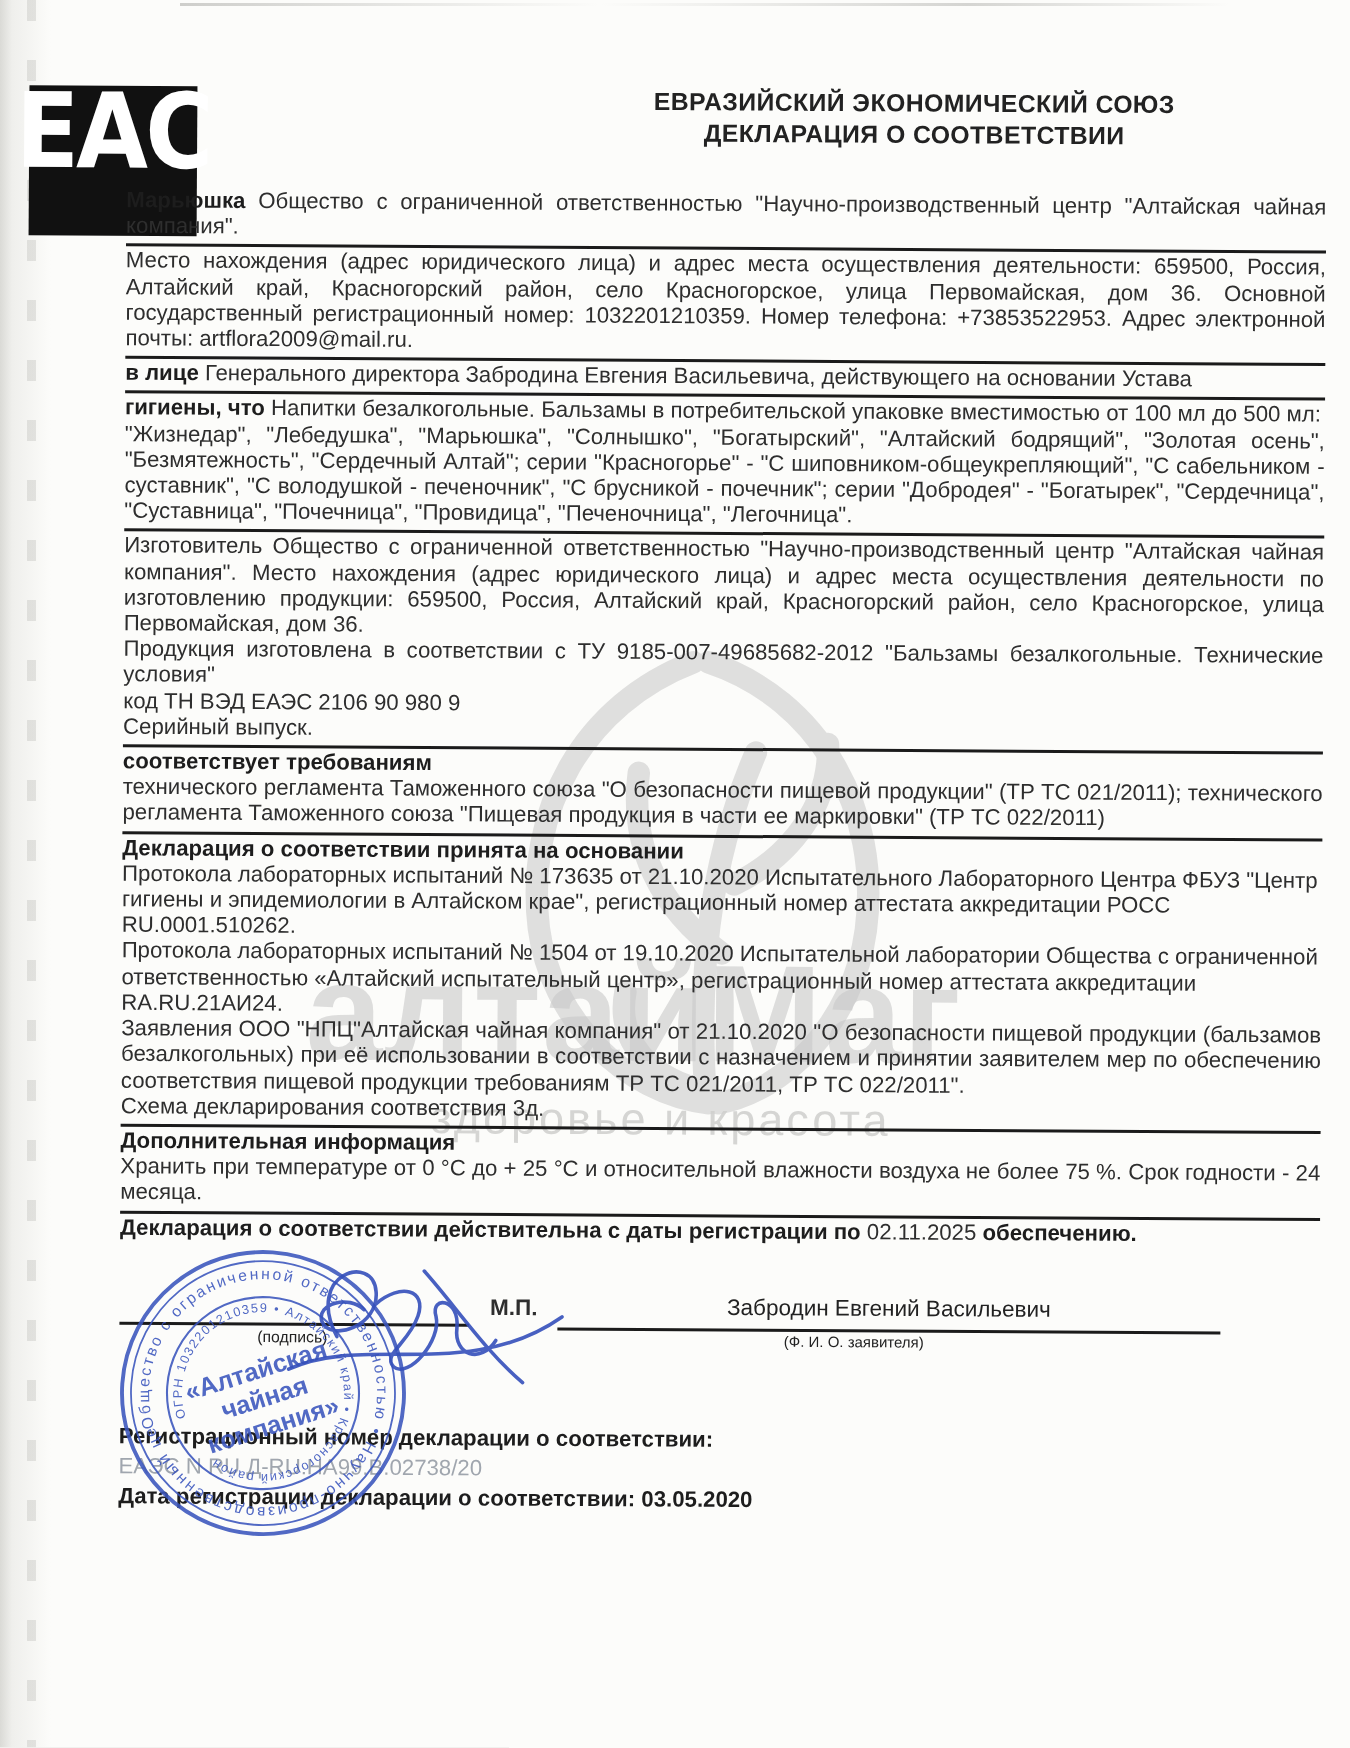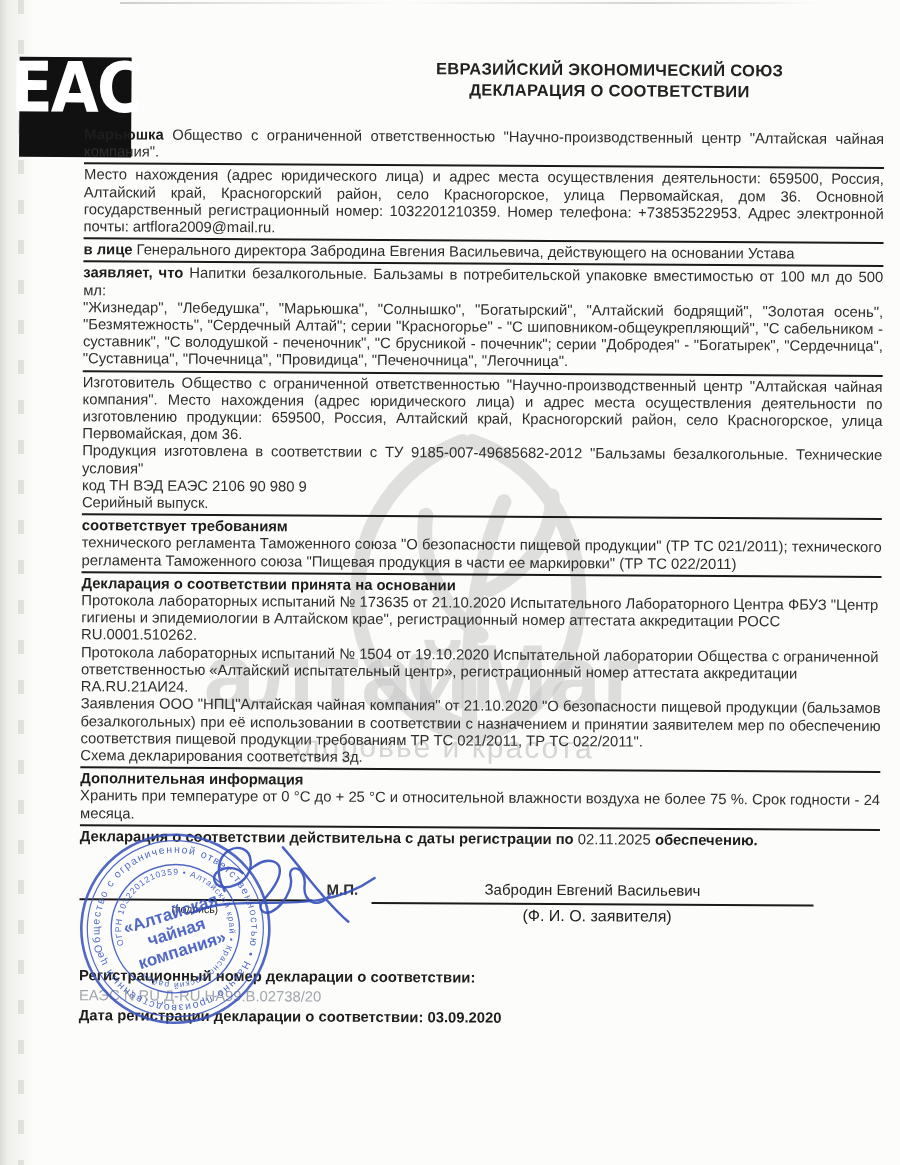--- a/index.html
+++ b/index.html
@@ -46,21 +46,21 @@
 
   .gray-num{color:#a0a6ae;}
 
   
   .sig-block{position:relative;height:96px;}
   .mp{position:absolute;left:247px;top:34px;font-weight:bold;font-size:15px;}
   .line-left{position:absolute;left:0px;top:53px;width:233px;height:2px;background:#1b1b1b;}
   .line-right{position:absolute;left:292px;top:55px;width:442px;height:2px;background:#1b1b1b;}
   .sig-caption{position:absolute;left:92px;top:57px;font-size:10.5px;color:#222;}
   .sig-name{position:absolute;left:405px;top:33px;font-size:15px;color:#222;}
-  .name-caption{position:absolute;left:443px;top:59px;font-size:16px;color:#222;}
+  .name-caption{position:absolute;left:443px;top:59px;font-size:10px;color:#222;}
 
   .reg-block{margin-top:24px;}
   .reg-block p{line-height:20px;}
 
   .stamp-wrap{position:absolute;left:76px;top:823px;z-index:3;opacity:.88;}
   .sig-scribble{position:absolute;left:168px;top:828px;z-index:4;opacity:.9;}
 </style>
 </head>
 <body>
 
@@ -99,21 +99,21 @@
 
       <p class="just first-block"><b>Марьюшка</b> <span>Общество с ограниченной ответственностью "Научно-производственный центр "Алтайская чайная компания".</span></p>
       <div class="rule"></div>
 
       <p class="just">Место нахождения (адрес юридического лица) и адрес места осуществления деятельности: 659500, Россия, Алтайский край, Красногорский район, село Красногорское, улица Первомайская, дом 36. Основной государственный регистрационный номер: 1032201210359. Номер телефона: +73853522953. Адрес электронной почты: artflora2009@mail.ru.</p>
       <div class="rule"></div>
 
       <p class="just"><b>в лице</b> <span>Генерального директора Забродина Евгения Васильевича, действующего на основании Устава</span></p>
       <div class="rule"></div>
 
-      <p class="just"><b>заявляет, что</b> <span>Напитки безалкогольные. Бальзамы  в потребительской упаковке вместимостью от 100 мл до 500 мл:</span></p>
+      <p class="just"><b>гигиены, что</b> <span>Напитки безалкогольные. Бальзамы  в потребительской упаковке вместимостью от 100 мл до 500 мл:</span></p>
       <p class="just">"Жизнедар", "Лебедушка", "Марьюшка", "Солнышко", "Богатырский", "Алтайский бодрящий", "Золотая осень", "Безмятежность", "Сердечный Алтай"; серии "Красногорье" - "С шиповником-общеукрепляющий", "С сабельником - суставник", "С володушкой - печеночник", "С брусникой - почечник"; серии "Добродея" - "Богатырек", "Сердечница", "Суставница", "Почечница", "Провидица", "Печеночница", "Легочница".</p>
       <div class="rule"></div>
 
       <p class="just"><span>Изготовитель</span> <span>Общество с ограниченной ответственностью "Научно-производственный центр "Алтайская чайная компания". Место нахождения (адрес юридического лица) и адрес места осуществления деятельности по изготовлению продукции: 659500, Россия, Алтайский край, Красногорский район, село Красногорское, улица Первомайская, дом 36.</span></p>
       <p class="just">Продукция изготовлена в соответствии с ТУ 9185-007-49685682-2012 "Бальзамы безалкогольные. Технические условия"</p>
       <p>код ТН ВЭД ЕАЭС 2106 90 980 9</p>
       <p>Серийный выпуск.</p>
       <div class="rule"></div>
 
       <p><b>соответствует требованиям</b></p>
@@ -138,21 +138,21 @@
         <div class="line-left"></div>
         <div class="sig-caption">(подпись)</div>
         <div class="sig-name">Забродин Евгений Васильевич</div>
         <div class="line-right"></div>
         <div class="name-caption">(Ф. И. О. заявителя)</div>
       </div>
 
       <div class="reg-block">
         <p><b>Регистрационный номер декларации о соответствии:</b></p>
         <p class="gray-num">ЕАЭС N RU Д-RU.НА99.В.02738/20</p>
-        <p><b>Дата регистрации декларации о соответствии:</b> <b>03.09.2020</b></p>
+        <p><b>Дата регистрации декларации о соответствии:</b> <b>03.05.2020</b></p>
       </div>
 
     </div>
 
     <div class="stamp-wrap">
       <svg width="210" height="210" viewBox="0 0 210 210">
         <g transform="translate(105,105) rotate(-18)" fill="none" stroke="#3a55bd">
           <circle r="94" stroke-width="2.6"></circle>
           <circle r="88" stroke-width="1.2"></circle>
           <circle r="64" stroke-width="1.4"></circle>

